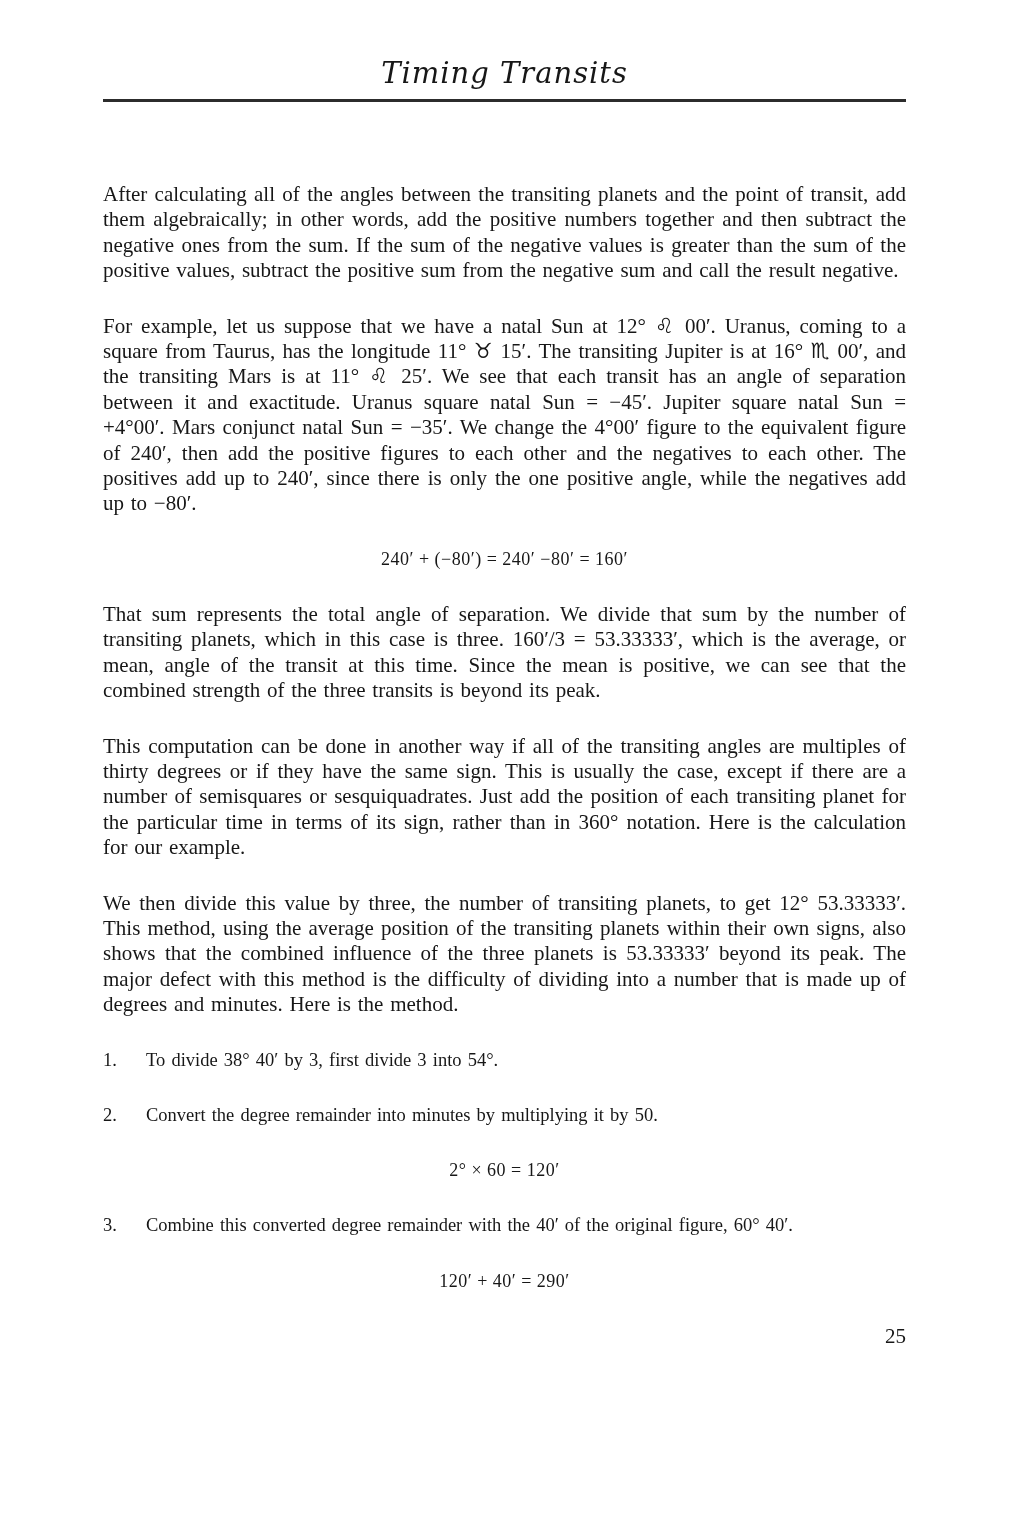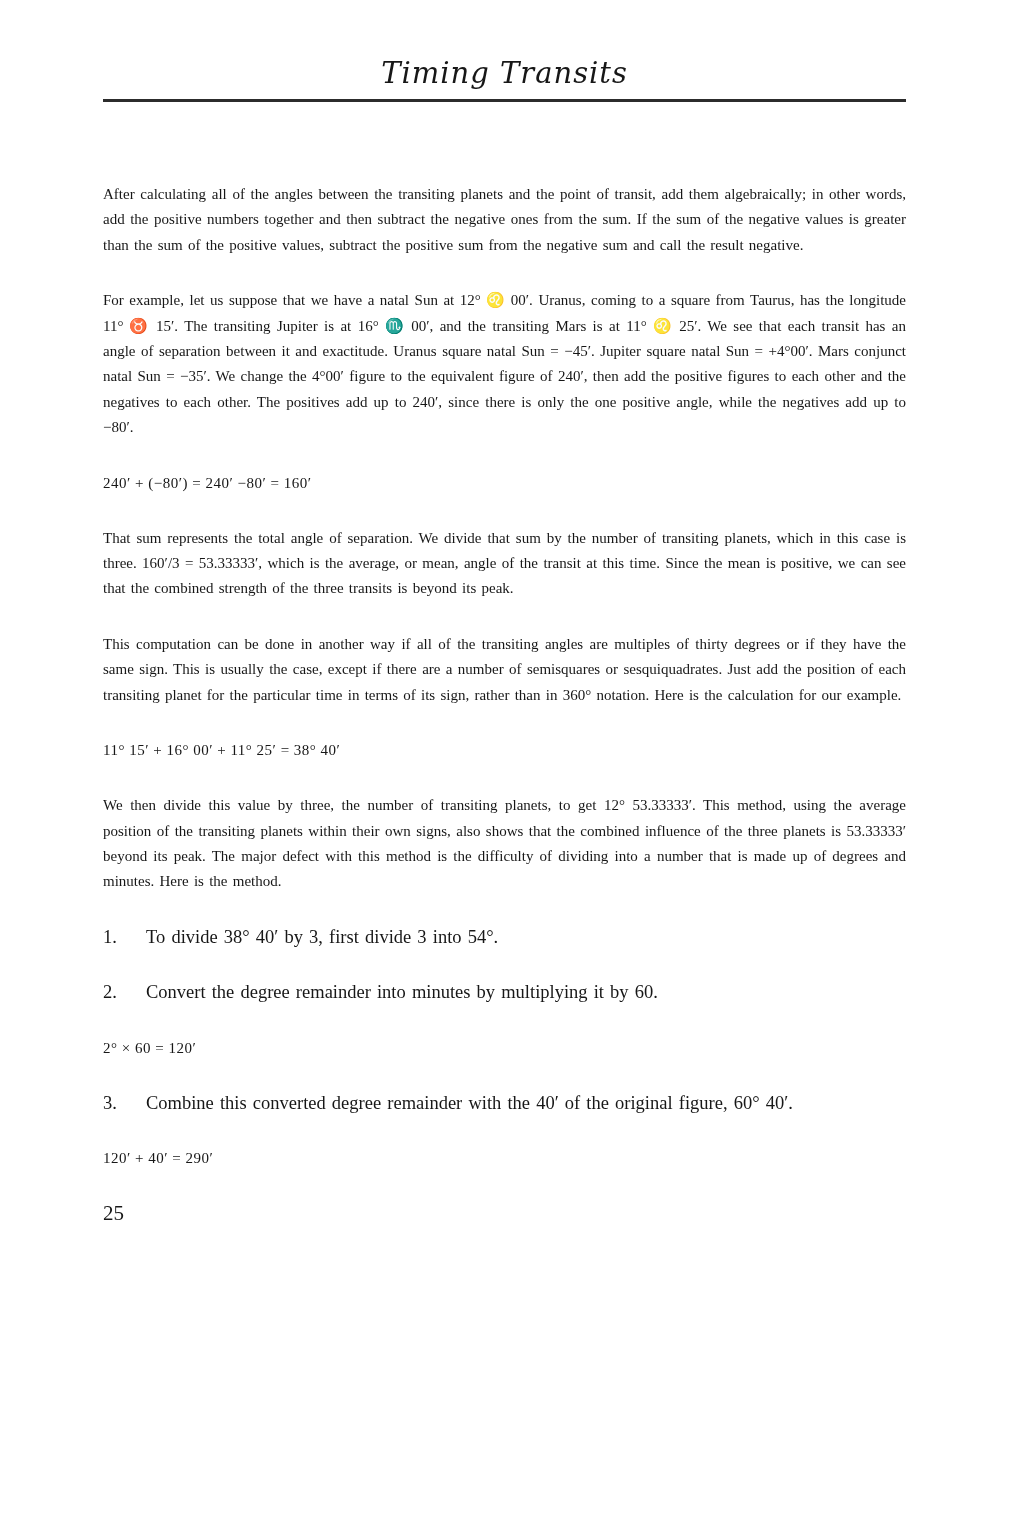--- a/index.html
+++ b/index.html
@@ -30,49 +30,49 @@
     font-family: "DejaVu Serif", "Liberation Serif", serif;
   }
   .title-rule {
     height: 3px;
     background: #2c2c2c;
     border: none;
     margin: 0 0 80px 0;
   }
   .body-para {
     text-align: justify;
-    font-size: 15px;
+    font-size: 21px;
     line-height: 25.4px;
     margin: 0 0 30px 0;
     word-spacing: 1.5px;
-    font-family: Liberation Serif, serif;
   }
   .equation {
-    font-size: 15px;
+    text-align: center;
+    font-size: 18px;
     line-height: 25px;
     margin: 26px 0 30px 0;
     letter-spacing: 0.5px;
   }
   .list-item {
     display: flex;
     font-size: 18.5px;
     line-height: 25.4px;
     margin: 0 0 30px 0;
   }
   .list-number {
     width: 43px;
     flex-shrink: 0;
   }
   .list-text {
     flex: 1;
     text-align: justify;
     word-spacing: 1.5px;
   }
   .page-number {
-    text-align: left;
+    text-align: right;
     font-size: 21px;
   }
 </style>
 </head>
 <body>
 
 <div class="page">
 
   <h1 class="title">Timing Transits</h1>
   <hr class="title-rule">
@@ -80,33 +80,32 @@
   <p class="body-para">After calculating all of the angles between the transiting planets and the point of transit, add them algebraically; in other words, add the positive numbers together and then subtract the negative ones from the sum. If the sum of the negative values is greater than the sum of the positive values, subtract the positive sum from the negative sum and call the result negative.</p>
 
   <p class="body-para">For example, let us suppose that we have a natal Sun at 12° ♌ 00′. Uranus, coming to a square from Taurus, has the longitude 11° ♉ 15′. The transiting Jupiter is at 16° ♏ 00′, and the transiting Mars is at 11° ♌ 25′. We see that each transit has an angle of separation between it and exactitude. Uranus square natal Sun = −45′. Jupiter square natal Sun = +4°00′. Mars conjunct natal Sun = −35′. We change the 4°00′ figure to the equivalent figure of 240′, then add the positive figures to each other and the negatives to each other. The positives add up to 240′, since there is only the one positive angle, while the negatives add up to −80′.</p>
 
   <div class="equation">240′ + (−80′) = 240′ −80′ = 160′</div>
 
   <p class="body-para">That sum represents the total angle of separation. We divide that sum by the number of transiting planets, which in this case is three. 160′/3 = 53.33333′, which is the average, or mean, angle of the transit at this time. Since the mean is positive, we can see that the combined strength of the three transits is beyond its peak.</p>
 
   <p class="body-para">This computation can be done in another way if all of the transiting angles are multiples of thirty degrees or if they have the same sign. This is usually the case, except if there are a number of semisquares or sesquiquadrates. Just add the position of each transiting planet for the particular time in terms of its sign, rather than in 360° notation. Here is the calculation for our example.</p>
 
-  <div class="equation">11° 15′ + 16° 00′ + 11° 25′ = 38° 40′</div>
 
   <p class="body-para">We then divide this value by three, the number of transiting planets, to get 12° 53.33333′. This method, using the average position of the transiting planets within their own signs, also shows that the combined influence of the three planets is 53.33333′ beyond its peak. The major defect with this method is the difficulty of dividing into a number that is made up of degrees and minutes. Here is the method.</p>
 
   <div class="list-item">
     <span class="list-number">1.</span>
     <span class="list-text">To divide 38° 40′ by 3, first divide 3 into 54°.</span>
   </div>
 
 
   <div class="list-item">
     <span class="list-number">2.</span>
-    <span class="list-text">Convert the degree remainder into minutes by multiplying it by 60.</span>
+    <span class="list-text">Convert the degree remainder into minutes by multiplying it by 50.</span>
   </div>
 
   <div class="equation">2° × 60 = 120′</div>
 
   <div class="list-item">
     <span class="list-number">3.</span>
     <span class="list-text">Combine this converted degree remainder with the 40′ of the original figure, 60° 40′.</span>
   </div>
 
   <div class="equation">120′ + 40′ = 290′</div>

